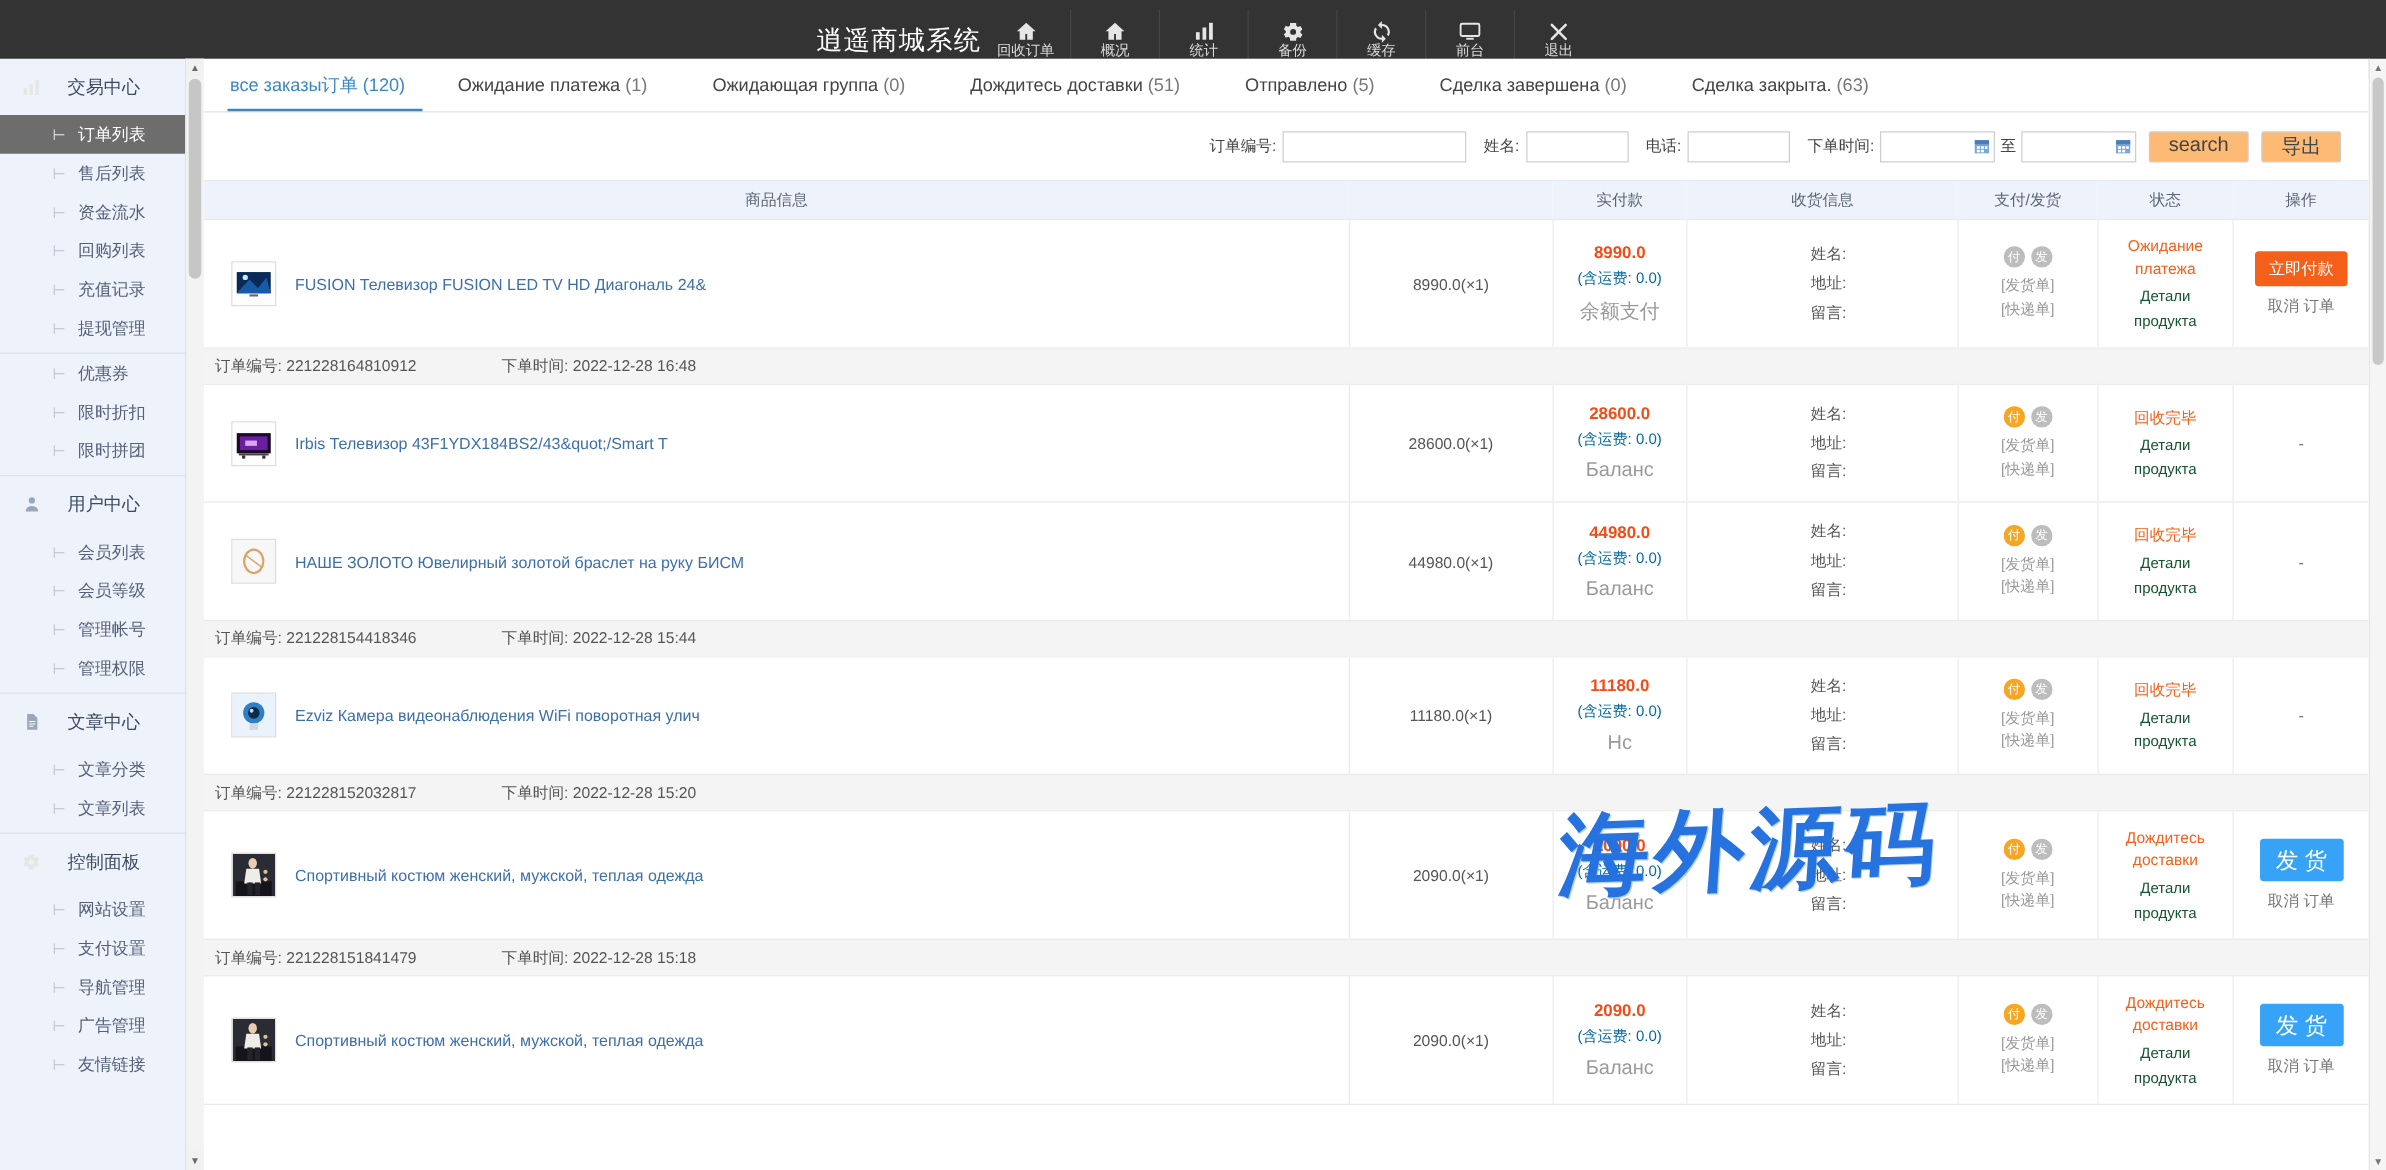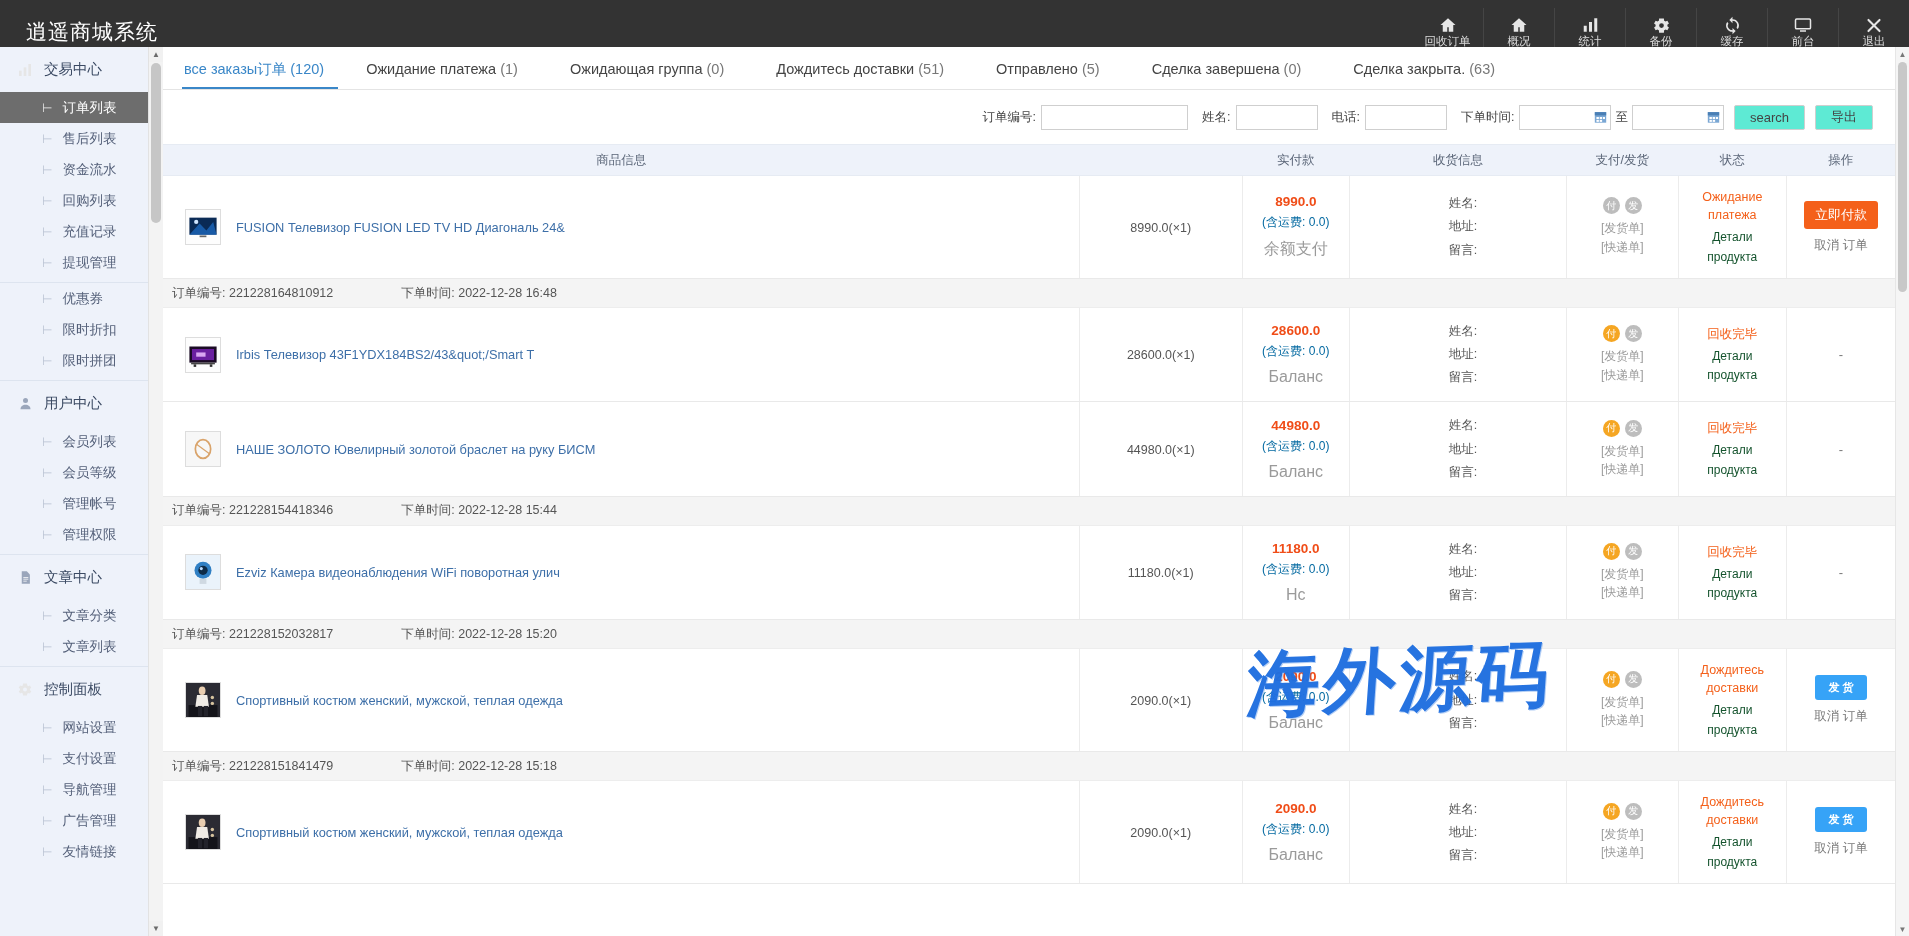--- a/index.html
+++ b/index.html
@@ -10,21 +10,21 @@
     font-family: "Liberation Sans", "DejaVu Sans", sans-serif;
     font-size: 13px;
     color: #333;
     background: #fff;
   }
 
   
   .topbar {
     position: absolute; top: 0; left: 0; right: 0; height: 63px;
     background: #333333;
-    display: flex; align-items: center; justify-content: space-between;
+    display: flex; align-items: center; justify-content: center;
   }
   .brand {
     color: #fff; font-size: 21px; padding-left: 26px; letter-spacing: 1px;
     font-weight: normal;
   }
   .topnav { display: flex; align-items: stretch; height: 47px; }
   .topnav-item {
     width: 71px; height: 47px;
     display: flex; flex-direction: column; align-items: center; justify-content: center;
     color: #dcdcdc; font-size: 11.5px; cursor: pointer;
@@ -38,21 +38,21 @@
 
   
   .sidebar {
     position: absolute; top: 47px; left: 0; bottom: 0; width: 163px;
     background: #eef2fa;
     overflow: hidden;
     border-right: 1px solid #dfe5ef;
   }
   .side-scroll { position: absolute; inset: 0; }
   .side-group-title {
-    display: flex; align-items: center; gap: 11px;
+    display: flex; align-items: center; gap: 21px;
     padding: 13px 0 13px 17px;
     font-size: 14.5px; color: #3b4a63;
   }
   .side-group-title .sg-ico { width: 16px; height: 16px; display: flex; align-items: center; justify-content: center; color: #9aa6bb; }
   .side-item {
     display: flex; align-items: center; gap: 10px;
     padding: 6.5px 0 6.5px 42px;
     font-size: 13.5px; color: #55617a; cursor: pointer;
   }
   .side-item .tick { color: #b9c2d2; font-size: 12px; line-height: 1; }
@@ -116,22 +116,22 @@
   .in-phone { width: 82px; }
   .in-date  { width: 92px; }
   .date-wrap { position: relative; display: flex; align-items: center; }
   .cal-ico {
     position: absolute; right: 4px; top: 50%; transform: translateY(-50%);
     width: 13px; height: 13px; cursor: pointer;
   }
   .zhi { margin: 0 4px; color: #444; }
   .btn-sm {
     height: 25px; min-width: 52px; padding: 0 15px; margin-left: 10px;
-    background: #5eead4; border: 1px solid #cfcfcf; color: #444;
-    font-size: 13px; cursor: pointer; border-radius: 2px;
+    background: #fdba74; border: 1px solid #cfcfcf; color: #444;
+    font-size: 16px; cursor: pointer; border-radius: 2px;
     font-family: "Liberation Sans", sans-serif;
   }
 
   
   .tbl { width: 100%; border-collapse: collapse; table-layout: fixed; }
   .thead-row th {
     background: #eef2fa; color: #5b6678; font-weight: normal;
     font-size: 12.5px; height: 31px; text-align: center;
     border-top: 1px solid #e6ebf3; border-bottom: 1px solid #e6ebf3;
   }
@@ -187,21 +187,21 @@
 
   .status { color: #f4601a; font-size: 12.5px; line-height: 1.45; }
   .status-sub { color: #14532d; font-size: 12px; line-height: 1.45; margin-top: 5px; }
 
   .btn-pay {
     display: inline-block; background: #f4601a; color: #fff;
     font-size: 13px; padding: 5px 11px; border-radius: 3px; cursor: pointer;
   }
   .btn-ship {
     display: inline-block; background: #36a3f7; color: #fff;
-    font-size: 11px; padding: 5px 13px; border-radius: 3px; cursor: pointer; font-weight: bold;
+    font-size: 18px; padding: 5px 13px; border-radius: 3px; cursor: pointer;
   }
   .op-cancel { color: #777; font-size: 12.5px; margin-top: 8px; cursor: pointer; }
   .op-dash { color: #777; font-size: 13px; }
 
   
   .watermark {
     position: absolute; left: 1085px; top: 585px;
     font-size: 72px; color: #1f6fe0; opacity: 0.97;
     font-family: "DejaVu Serif", serif; font-weight: bold;
     letter-spacing: 4px; pointer-events: none;

